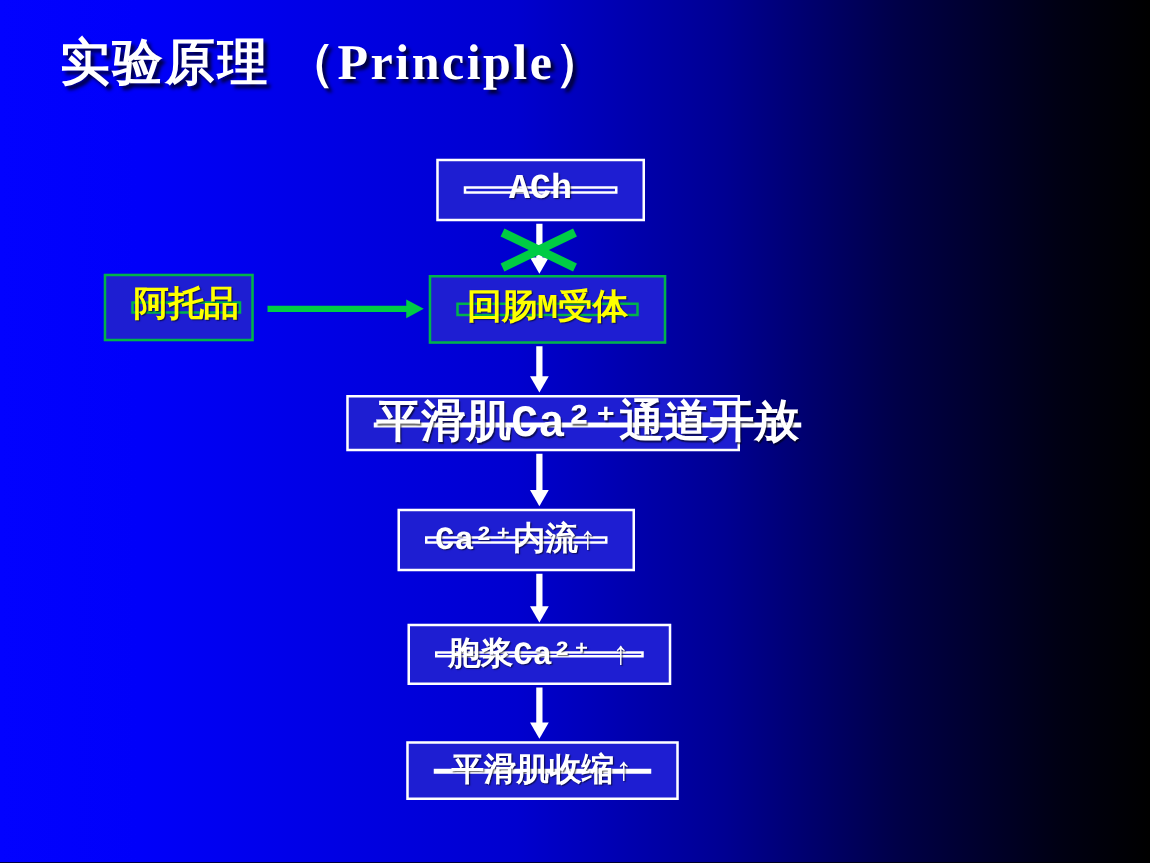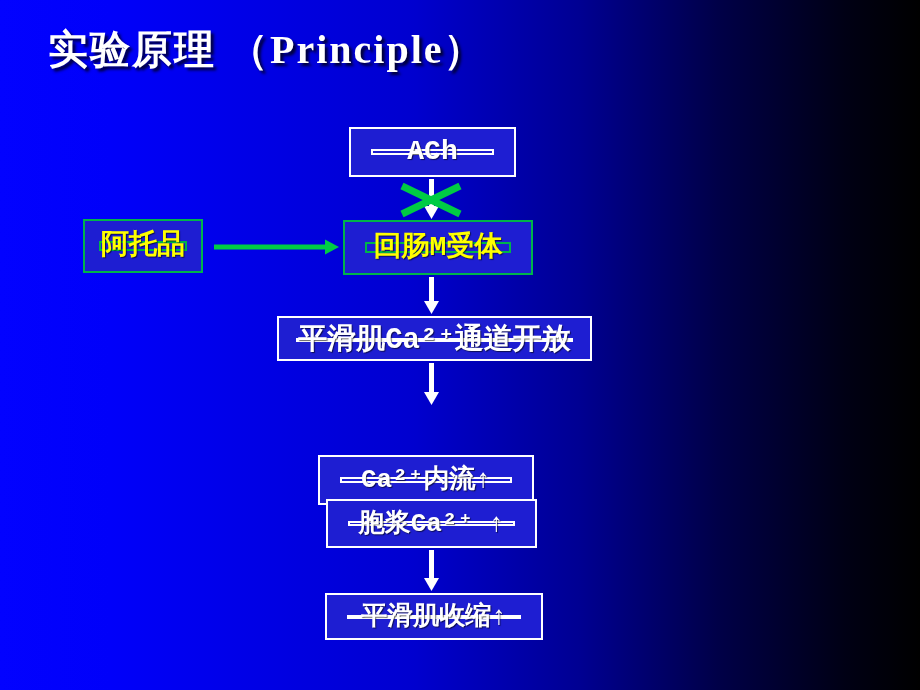--- a/index.html
+++ b/index.html
@@ -34,21 +34,20 @@
     pointer-events: none;
   }
   .node {
     position: absolute;
     z-index: 2;
     box-sizing: border-box;
     background: #1e1ed2;
     border: 2px solid #ffffff;
     padding: 20px;
     display: flex;
-    justify-content: center;
   }
   .node-inner {
     flex: 1;
     border: 2px solid #ffffff;
     display: flex;
     align-items: center;
     justify-content: center;
     color: #ffffff;
     font-family: "Liberation Mono", "DejaVu Sans Mono", monospace;
     font-weight: 700;
@@ -57,24 +56,24 @@
     white-space: nowrap;
     text-shadow: 1px 1px 1px rgba(0,0,0,0.6);
   }
   .node.green { border-color: #00b44a; }
   .node.green .node-inner { border-color: #00b44a; color: #ffff00; }
 
   .n-ach          { left: 349px; top: 127px; width: 167px; height: 50px; }
   .n-atropine     { left:  83px; top: 219px; width: 120px; height: 54px; }
   .n-m-receptor   { left: 343px; top: 220px; width: 190px; height: 55px; }
   .n-ca-channel   { left: 277px; top: 316px; width: 315px; height: 45px; }
-  .n-ca-influx    { left: 318px; top: 407px; width: 216px; height: 50px; margin-top: 48px; }
+  .n-ca-influx    { left: 318px; top: 407px; width: 190px; height: 50px; }
   .n-cytoplasm-ca { left: 326px; top: 499px; width: 211px; height: 49px; }
   .n-contraction  { left: 325px; top: 593px; width: 218px; height: 47px; }
-  .n-ca-channel .node-inner { font-size: 29px; }
+  .n-ca-channel .node-inner { font-size: 36px; }
   .n-ach .node-inner { font-size: 28px; }
   .n-atropine .node-inner, .n-m-receptor .node-inner { font-size: 28px; }
 </style>
 </head>
 <body>
 
 <div class="slide">
 
   <h1 class="title">实验原理 （Principle）</h1>
 

